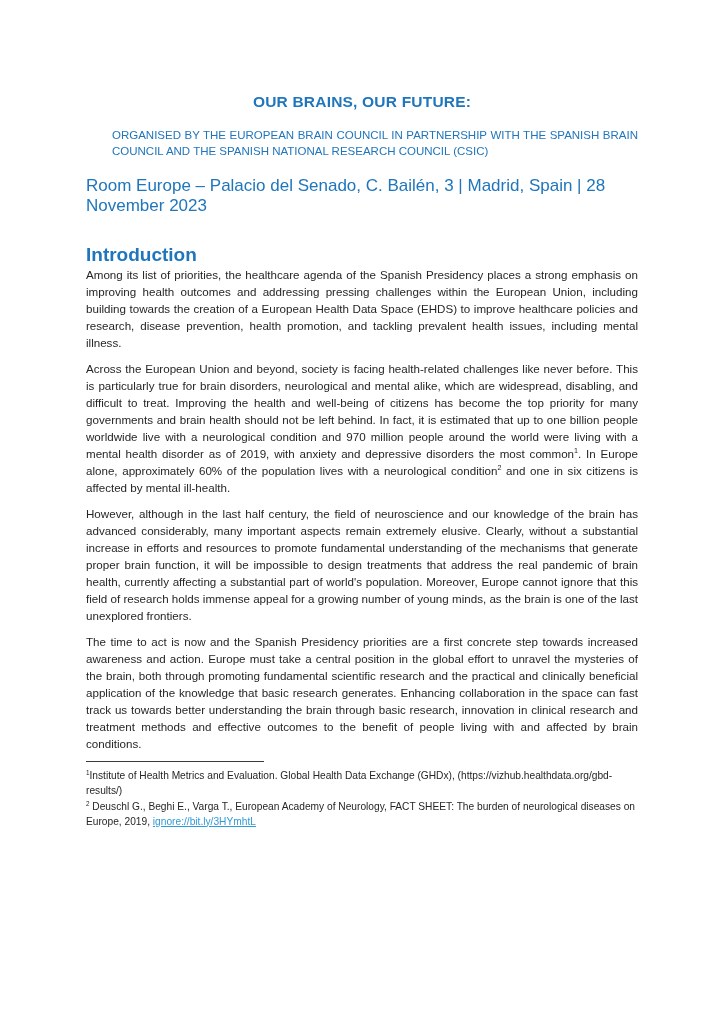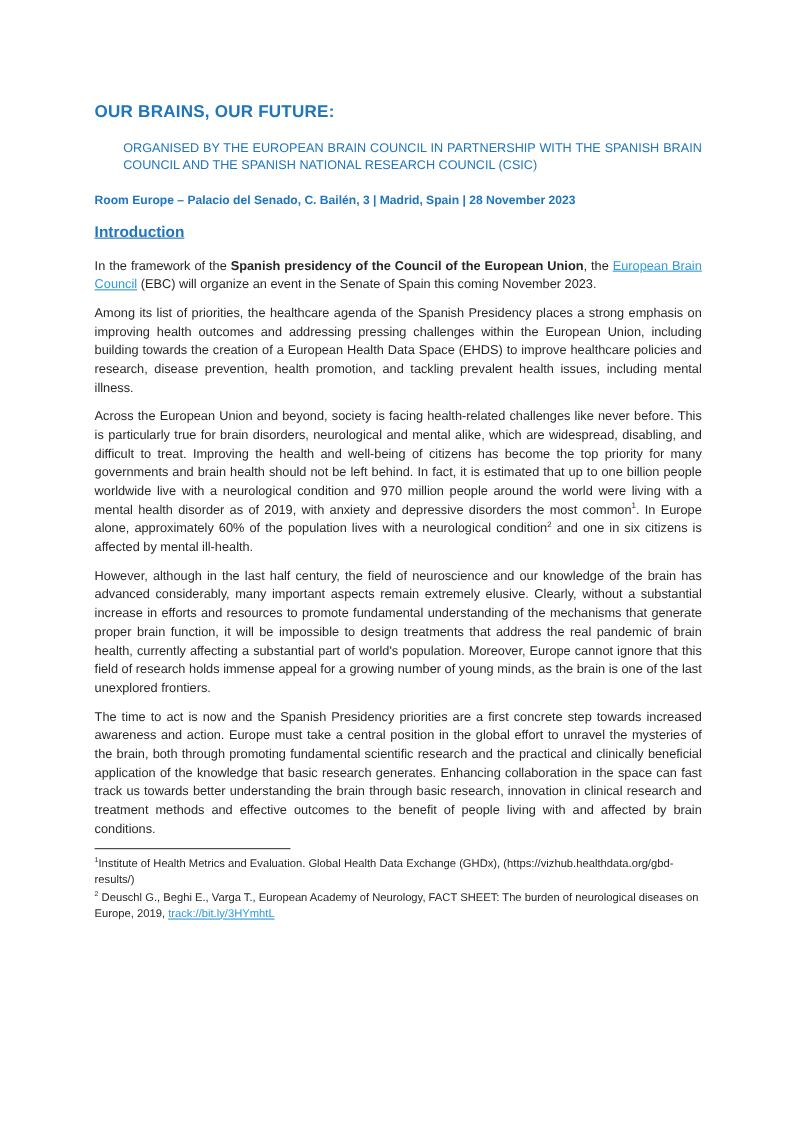--- a/index.html
+++ b/index.html
@@ -19,49 +19,48 @@
     width:724px; height:1024px;
     padding:93px 86px 0 86px;
     background:#ffffff;
   }
   
   .pretitle{
     color:var(--heading-blue);
     font-size:15.5px; font-weight:bold;
     letter-spacing:0.2px;
     margin-bottom:17px;
+    text-align:center;
   }
   .doc-title{
     color:var(--heading-blue);
     font-size:15.5px; font-weight:bold;
     line-height:1.62;
     text-align:justify;
     letter-spacing:0.2px;
     margin-bottom:13px;
   }
   .caps-sub{
     color:var(--heading-blue);
     font-size:11.5px; font-weight:normal;
     line-height:1.38;
     text-align:justify;
     margin-bottom:16px;
     margin-left:26px;
   }
   .venue-line{
     color:var(--heading-blue);
-    font-size:11px; font-weight:bold;
+    font-size:17px; font-weight:normal;
     margin-top:6px;
-    margin-bottom:14px;
+    margin-bottom:28px;
   }
   
   .section-heading{
     color:var(--heading-blue);
-    font-size:14px; font-weight:bold;
-    margin-bottom:15px;
-    text-decoration:underline;
+    font-size:19px; font-weight:bold;
   }
   .body-par{
     font-size:11.6px;
     line-height:17px;
     text-align:justify;
     margin-bottom:9px;
     color:var(--body-text);
   }
   .body-par strong{ font-weight:bold; }
   sup{
@@ -95,26 +94,25 @@
 <div class="page">
 
   <header>
     <h1 class="pretitle">OUR BRAINS, OUR FUTURE:</h1>
     <p class="caps-sub">ORGANISED BY THE EUROPEAN BRAIN COUNCIL IN PARTNERSHIP WITH THE SPANISH BRAIN COUNCIL AND THE SPANISH NATIONAL RESEARCH COUNCIL (CSIC)</p>
     <p class="venue-line">Room Europe – Palacio del Senado, C. Bailén, 3 | Madrid, Spain | 28 November 2023</p>
   </header>
 
   <main>
     <h2 class="section-heading">Introduction</h2>
-    <p class="body-par"><span>In the framework of the </span><strong>Spanish presidency of the Council of the European Union</strong><span>, the </span><a href="#" class="doc-link">European Brain Council</a><span> (EBC) will organize an event in the Senate of Spain this coming November 2023.</span></p>
     <p class="body-par"><span>Among its list of priorities, the healthcare agenda of the Spanish Presidency places a strong emphasis on improving health outcomes and addressing pressing challenges within the European Union, including building towards the creation of a European Health Data Space (EHDS) to improve healthcare policies and research, disease prevention, health promotion, and tackling prevalent health issues, including mental illness.</span></p>
     <p class="body-par"><span>Across the European Union and beyond, society is facing health-related challenges like never before. This is particularly true for brain disorders, neurological and mental alike, which are widespread, disabling, and difficult to treat. Improving the health and well-being of citizens has become the top priority for many governments and brain health should not be left behind. In fact, it is estimated that up to one billion people worldwide live with a neurological condition and 970 million people around the world were living with a mental health disorder as of 2019, with anxiety and depressive disorders the most common</span><sup>1</sup><span>. In Europe alone, approximately 60% of the population lives with a neurological condition</span><sup>2</sup><span> and one in six citizens is affected by mental ill-health.</span></p>
     <p class="body-par"><span>However, although in the last half century, the field of neuroscience and our knowledge of the brain has advanced considerably, many important aspects remain extremely elusive. Clearly, without a substantial increase in efforts and resources to promote fundamental understanding of the mechanisms that generate proper brain function, it will be impossible to design treatments that address the real pandemic of brain health, currently affecting a substantial part of world's population.  Moreover, Europe cannot ignore that this field of research holds immense appeal for a growing number of young minds, as the brain is one of the last unexplored frontiers.</span></p>
     <p class="body-par"><span>The time to act is now and the Spanish Presidency priorities are a first concrete step towards increased awareness and action. Europe must take a central position in the global effort to unravel the mysteries of the brain, both through promoting fundamental scientific research and the practical and clinically beneficial application of the knowledge that basic research generates. Enhancing collaboration in the space can fast track us towards better understanding the brain through basic research, innovation in clinical research and treatment methods and effective outcomes to the benefit of people living with and affected by brain conditions.</span></p>
   </main>
 
   <footer>
     <div class="footnote-sep"></div>
     <p class="footnote"><sup>1</sup><span>Institute of Health Metrics and Evaluation. Global Health Data Exchange (GHDx), (https://vizhub.healthdata.org/gbd-results/)</span></p>
-    <p class="footnote"><sup>2</sup><span> Deuschl G., Beghi E., Varga T., European Academy of Neurology, FACT SHEET: The burden of neurological diseases on Europe, 2019, </span><a href="#" class="doc-link">track://bit.ly/3HYmhtL</a></p>
+    <p class="footnote"><sup>2</sup><span> Deuschl G., Beghi E., Varga T., European Academy of Neurology, FACT SHEET: The burden of neurological diseases on Europe, 2019, </span><a href="#" class="doc-link">ignore://bit.ly/3HYmhtL</a></p>
   </footer>
 
 </div>
 
 </body></html>

